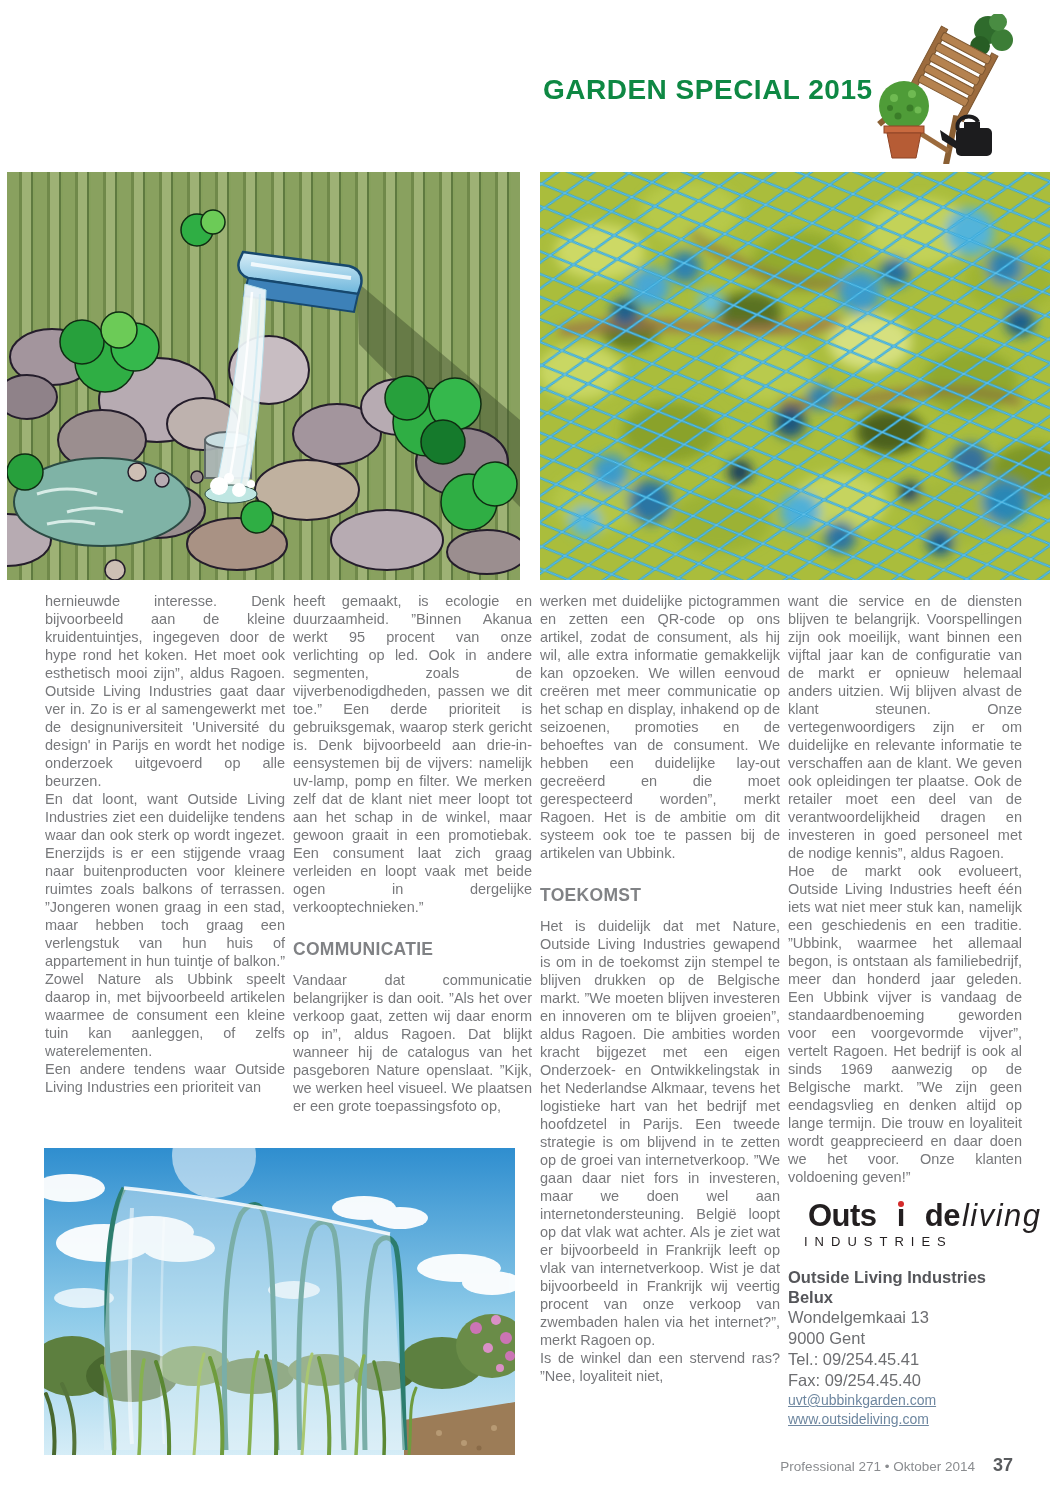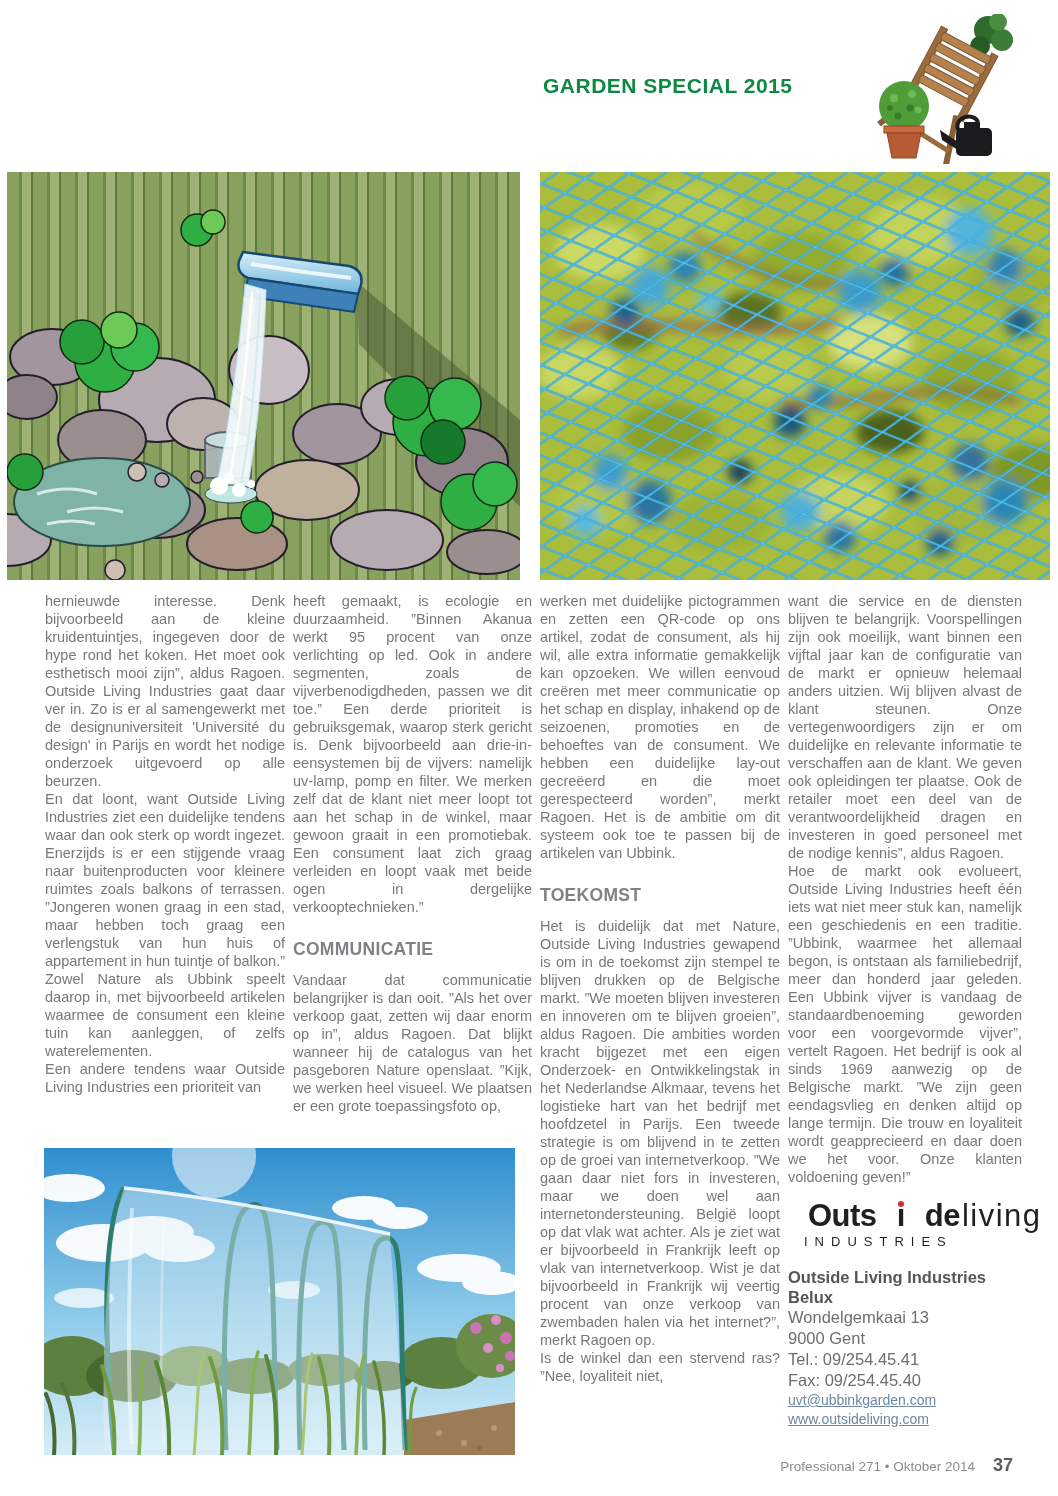--- a/index.html
+++ b/index.html
@@ -2,21 +2,21 @@
 <html><head>
 <meta charset="utf-8">
 <style>
   html,body { margin:0; padding:0; background:#ffffff; }
   .page {
     position:relative; width:1058px; height:1496px; background:#ffffff;
     font-family:"Liberation Sans", sans-serif; overflow:hidden;
   }
   .page-title {
     position:absolute; left:543px; top:74px;
-    font-size:21px; font-weight:bold; letter-spacing:.5px; color:#0e8843;
+    font-size:28px; font-weight:bold; letter-spacing:.5px; color:#0e8843;
   }
   .fig { position:absolute; overflow:hidden; }
   .fig svg { display:block; }
   #fig-waterfall { left:7px;  top:172px; width:513px; height:408px; }
   #fig-blueberries { left:540px; top:172px; width:510px; height:408px; }
   #fig-tunnel { left:44px; top:1148px; width:471px; height:307px; }
   #fig-chair { left:868px; top:14px; width:147px; height:150px; }
 
   .col {
     position:absolute; top:592px; color:#77787b;
@@ -31,21 +31,21 @@
     font-size:17.5px; font-weight:bold; color:#808285;
     letter-spacing:.3px; text-align:left; margin:24px 0 13px 0;
   }
 
   .logo { margin-top:14px; color:#231f20; text-align:left; }
   .logo-main { font-size:31px; line-height:32px; white-space:nowrap; }
   .logo-bold { font-weight:bold; letter-spacing:-.5px;margin-left:20px; }
   .logo-i { position:relative; display:inline-block; }
   .logo-dot { position:absolute; left:50%; transform:translateX(-50%); top:1px;
     width:6px; height:6px; border-radius:50%; background:#d42b2b; }
-  .logo-light { font-weight:normal; letter-spacing:1.5px; margin-left:2px; }
+  .logo-light { font-weight:normal; letter-spacing:1.5px; margin-left:2px;font-style:italic; }
   .logo-sub { font-size:13px; letter-spacing:7px; padding-left:16px; margin-top:1px; color:#231f20; }
 
   .contact { margin-top:16px; text-align:left; font-size:16.5px; line-height:21px; color:#6d6e71; }
   .contact .bold { font-weight:bold; color:#55565a; line-height:20px; }
   .contact a { display:block; color:#6e87a0; font-size:14px; line-height:19px; }
 
   .footer {
     position:absolute; right:45px; top:1455px; text-align:right;
     font-size:13.5px; color:#8a8c8f; white-space:nowrap;
   }

